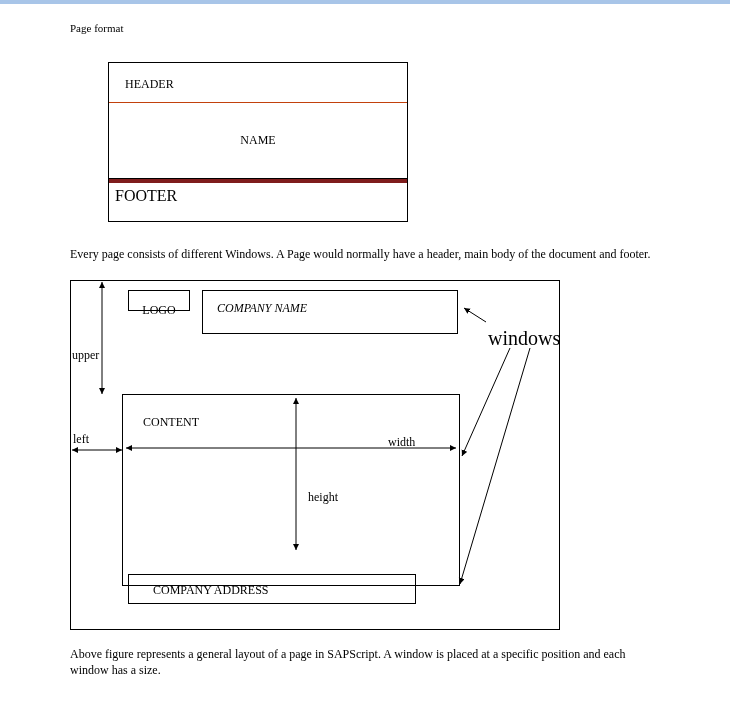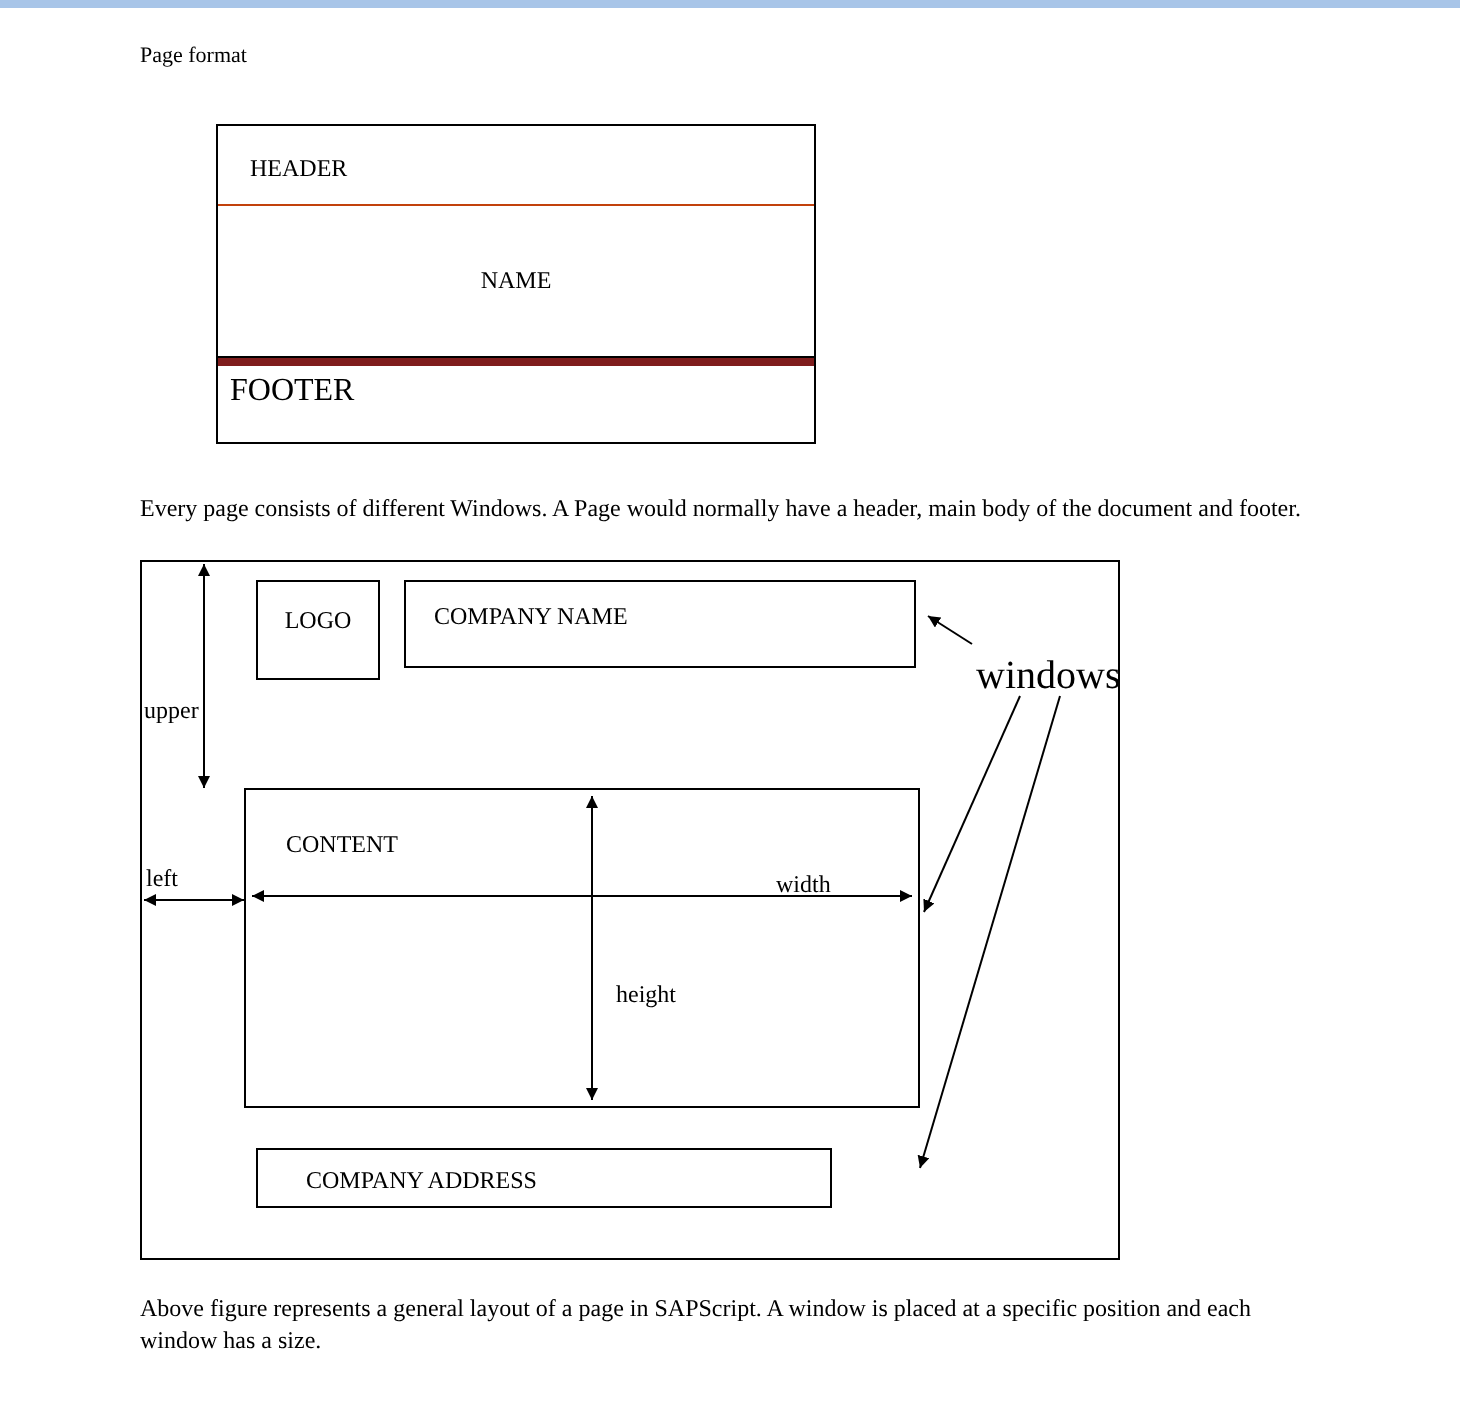--- a/index.html
+++ b/index.html
@@ -32,23 +32,23 @@
     .d2-outer {
       position: absolute; left: 0; top: 0;
       width: 490px; height: 350px;
       border: 1px solid #000;
     }
     .d2-box {
       position: absolute;
       border: 1px solid #000;
       font-size: 12px;
     }
-    .d2-logo   { left: 58px; top: 10px; width: 62px; height: 50px; text-align: center; line-height: 38px; }
-    .d2-cname  { left: 132px; top: 10px; width: 256px; height: 44px; padding: 10px 0 0 14px; }
-    .d2-content{ left: 52px; top: 114px; width: 338px; height: 160px; padding: 20px 0 0 20px; }
+    .d2-logo   { left: 58px; top: 10px; width: 62px; height: 21px; text-align: center; line-height: 38px; }
+    .d2-cname  { left: 132px; top: 10px; width: 256px; height: 44px; padding: 10px 0 0 14px; font-style: italic; }
+    .d2-content{ left: 52px; top: 114px; width: 338px; height: 192px; padding: 20px 0 0 20px; }
     .d2-addr   { left: 58px; top: 294px; width: 288px; height: 30px; padding: 8px 0 0 24px; }
 
     .label { position: absolute; font-size: 12px; }
     .lbl-upper { left: 2px; top: 68px; }
     .lbl-left { left: 3px; top: 152px; }
     .lbl-width { left: 318px; top: 155px; text-align: right; }
     .lbl-height { left: 238px; top: 210px; }
     .lbl-windows { left: 418px; top: 47px; font-size: 20px; }
 
     svg.arrows { position: absolute; left: 0; top: 0; width: 580px; height: 360px; pointer-events: none; }

